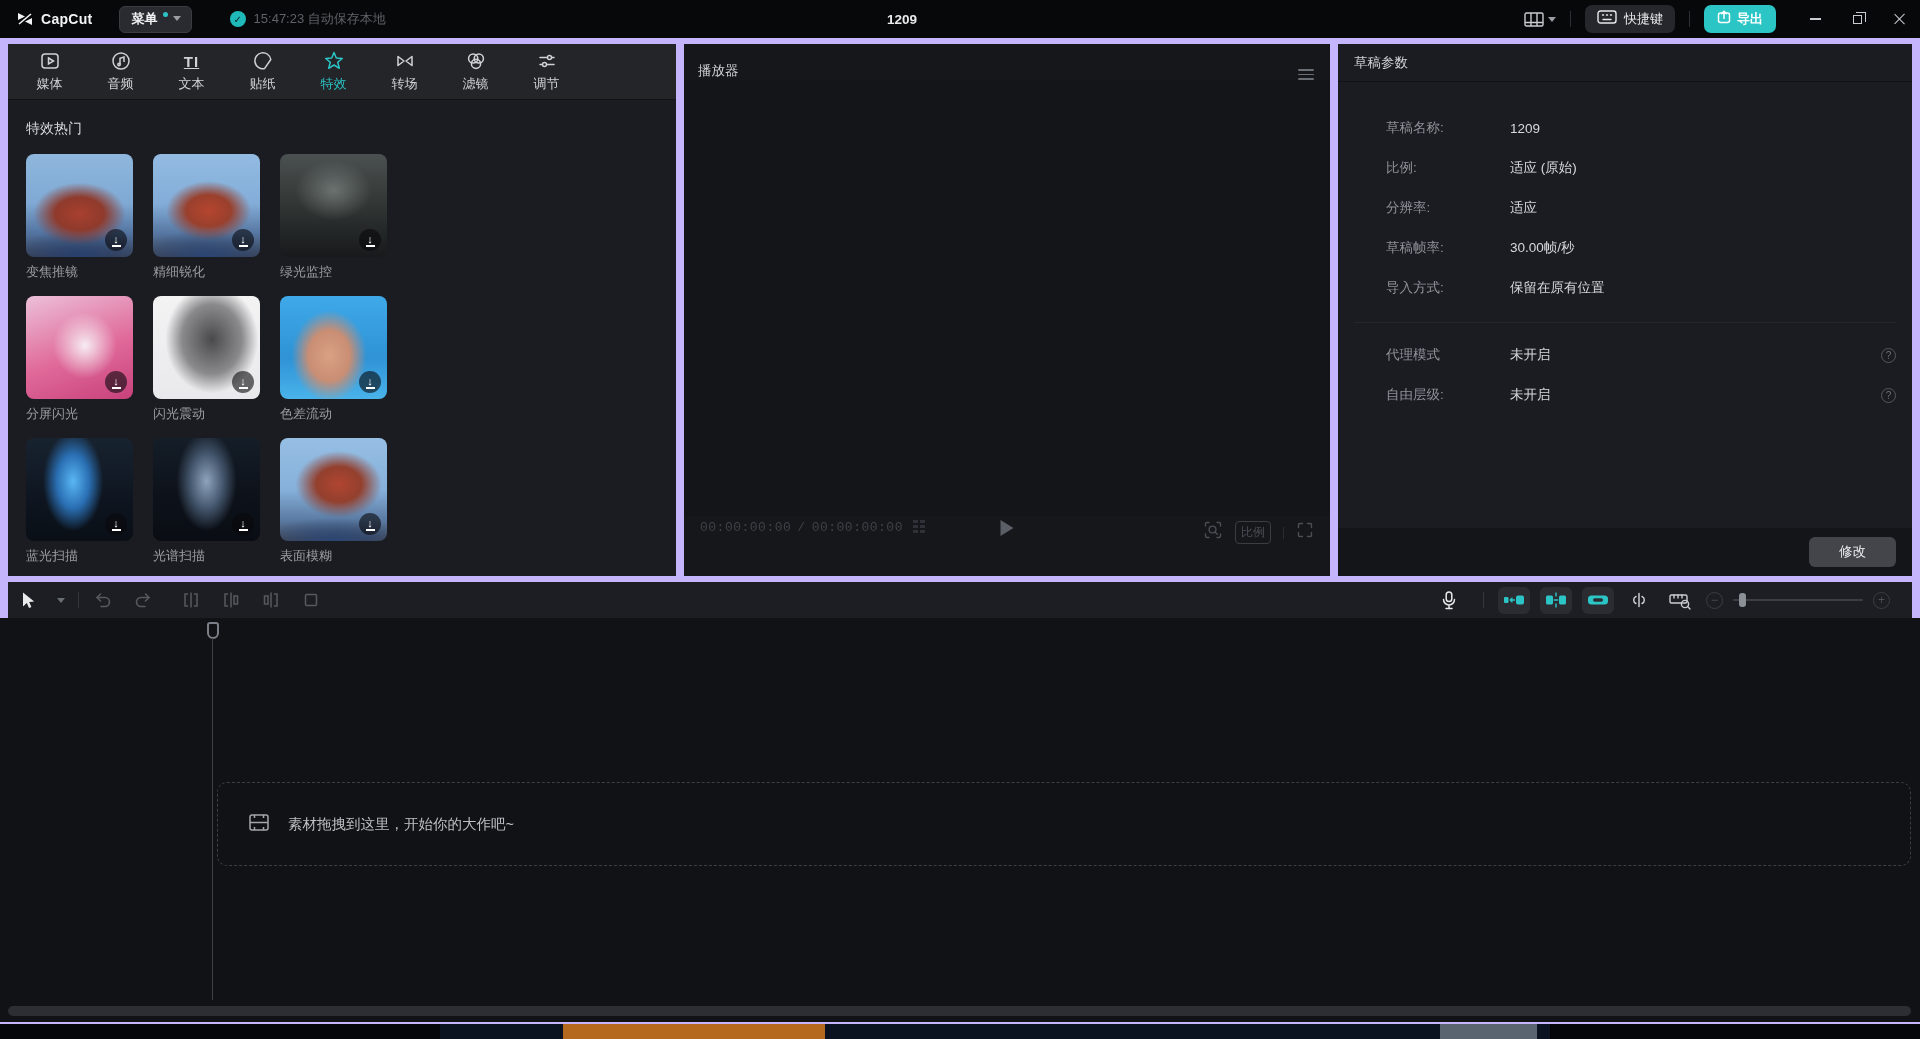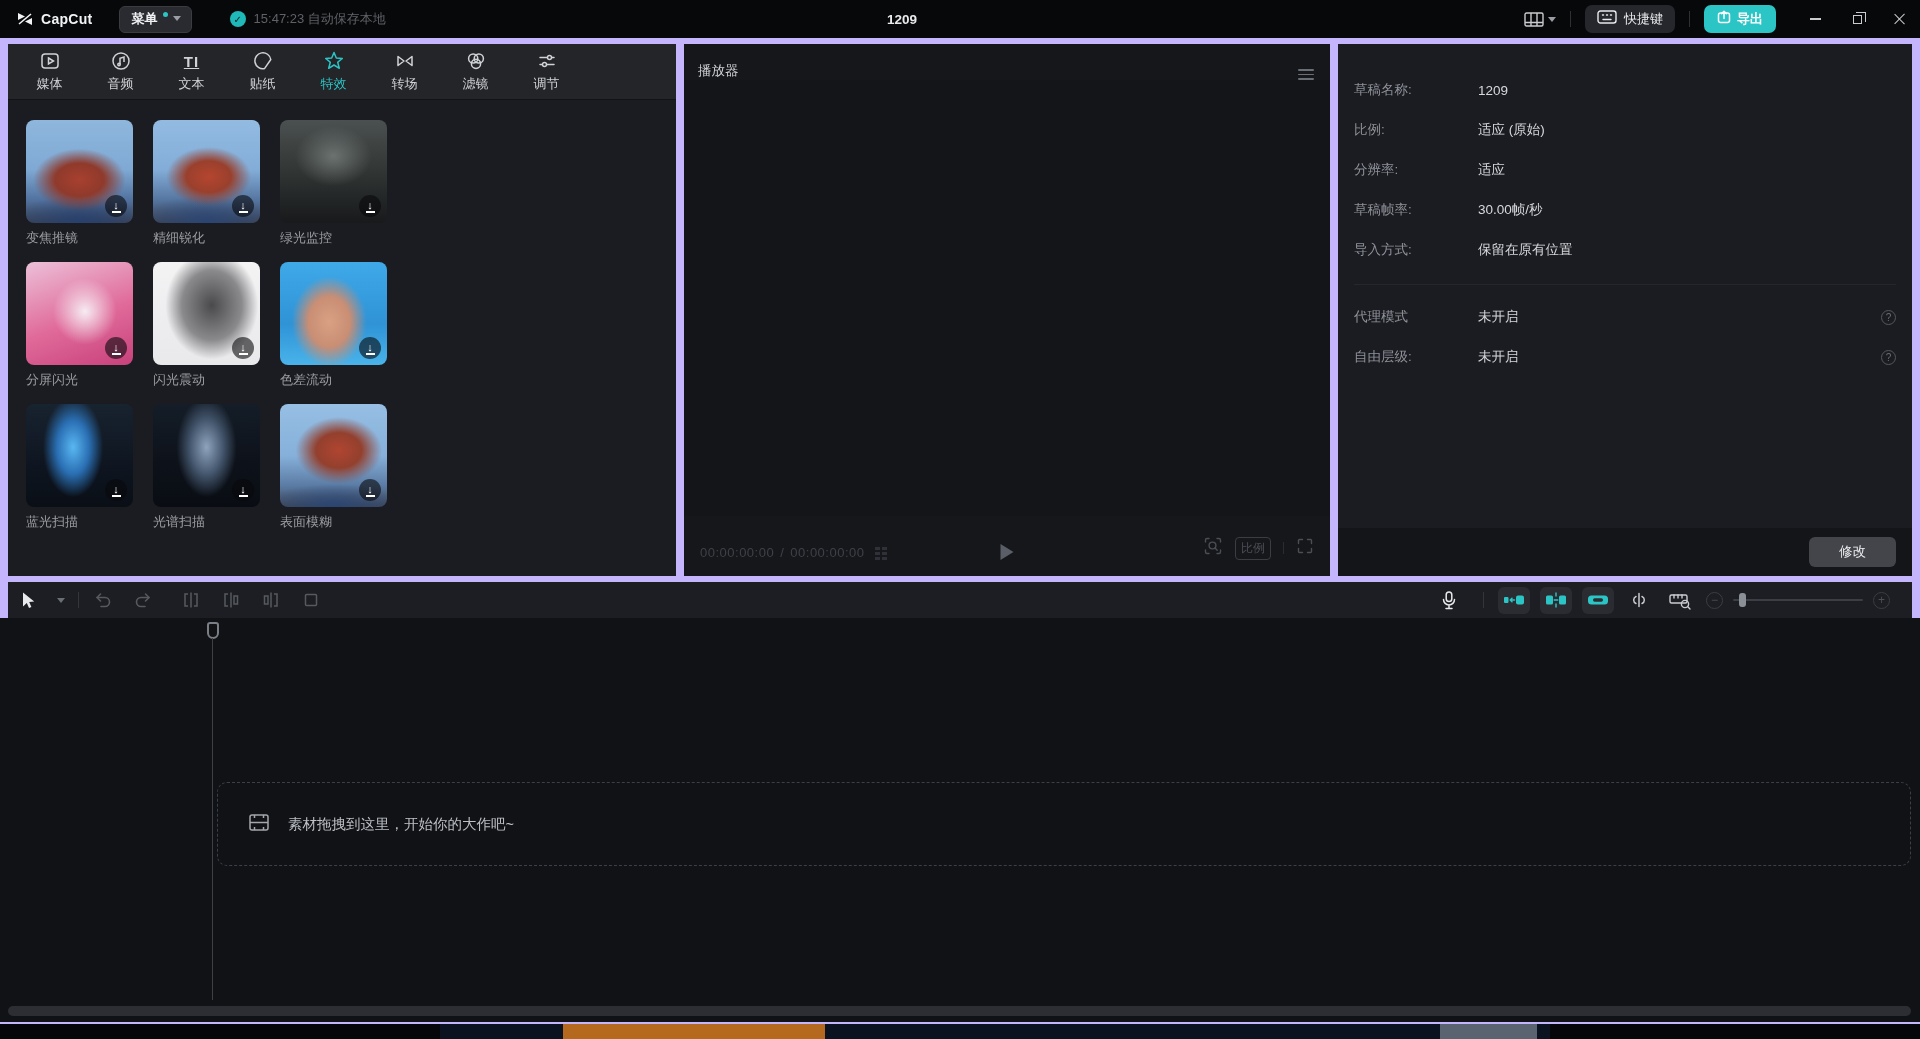--- a/index.html
+++ b/index.html
@@ -71,34 +71,34 @@
   .t8 { background:radial-gradient(36% 62% at 50% 42%, #8fa3bd 0%, #45586f 42%, rgba(0,0,0,0) 78%),linear-gradient(180deg,#141d28 0%, #0d1119 60%, #090d13 100%); }
   .t9 { background:radial-gradient(56% 45% at 55% 45%, #b04531 0%, #93402e 38%, rgba(0,0,0,0) 72%),radial-gradient(90% 30% at 50% 100%, #2a4574 0%, rgba(0,0,0,0) 75%),linear-gradient(180deg,#97bfe4 0%, #86b0da 50%, #5a7aa2 80%, #404654 100%); }
 
   
   .player-panel { left:684px; width:646px; background:#16171b; }
   .p-header { height:36px; display:flex; align-items:flex-end; justify-content:space-between; padding:0 16px 0 14px; }
   .p-header .ttl { font-size:13.5px; color:#cfd2d6; }
   .hamburger { width:16px; display:flex; flex-direction:column; gap:3px; cursor:pointer; }
   .hamburger span { height:1.6px; background:#6a6e75; border-radius:1px; }
   .p-viewport { position:absolute; left:0; top:36px; right:0; bottom:60px; background:#141519; }
-  .p-controls { position:absolute; left:0; bottom:16px; width:100%; height:40px; display:flex; align-items:flex-end; padding:0 16px; }
+  .p-controls { position:absolute; left:0; bottom:16px; width:100%; height:40px; display:flex; align-items:flex-start; padding:0 16px;font-family:Liberation Mono, monospace; }
   .timecode { font-size:13px; color:#3e4148; letter-spacing:.5px; display:flex; gap:6px; align-items:center; }
   .mini-grid { display:grid; grid-template-columns:repeat(2,5px); gap:2px; margin-left:10px; }
   .mini-grid i { height:3px; background:#2e3138; display:block; }
   .play-btn { position:absolute; left:50%; transform:translateX(-50%); width:0; height:0; border-left:13px solid #5a5e66; border-top:8px solid transparent; border-bottom:8px solid transparent; cursor:pointer; }
   .p-right { margin-left:auto; display:flex; align-items:center; gap:12px; }
   .ratio-btn { border:1px solid #3a3d44; border-radius:4px; color:#4a4e55; font-size:12px; padding:2px 5px; cursor:pointer; }
   .p-div { width:1px; height:12px; background:#2a2c31; }
 
   
   .params-panel { left:1338px; width:574px; }
   .d-header { height:38px; display:flex; align-items:center; padding-left:16px; font-size:13.5px; color:#cfd2d6; border-bottom:1px solid #101114; }
   .d-rows { padding:26px 16px 0 16px; }
-  .d-row { position:relative; height:40px; display:flex; align-items:center; }
+  .d-row { position:relative; height:40px; display:flex; align-items:center;margin-left:32px; }
   .d-row .lab { width:124px; font-size:13.5px; color:#8f929a; }
   .d-row .val { font-size:13.5px; color:#d6d8dc; }
   .d-sep { height:1px; background:#26272c; margin:14px 0 12px 0; }
   .help { position:absolute; right:0; width:15px; height:15px; border:1px solid #55585f; border-radius:50%; color:#6a6e75; font-size:10px; display:flex; align-items:center; justify-content:center; cursor:pointer; }
   .d-footer { position:absolute; left:0; bottom:0; width:100%; height:48px; background:#141518; display:flex; align-items:center; justify-content:flex-end; padding-right:16px; }
   .modify-btn { background:#43454b; border-radius:6px; color:#ecedef; font-size:13.5px; padding:6px 30px; cursor:pointer; }
 
   
   .toolbar { position:absolute; left:8px; top:582px; width:1904px; height:36px; background:#1d1e23; display:flex; align-items:center; }
   .tl-left { display:flex; align-items:center; gap:0; }
@@ -261,20 +261,21 @@
               <path d="M4 7.5 H18 M4 14.5 H18"></path>
               <circle cx="13.5" cy="7.5" r="2" fill="#242529"></circle>
               <circle cx="8.5" cy="14.5" r="2" fill="#242529"></circle>
             </svg>
         </span>
         <span class="t-lbl">调节</span>
       </div>
     </div>
     <div class="left-body">
       <div class="fx-content">
+        <div class="fx-title">特效热门</div>
         <div class="fx-grid">
           <div class="fx">
             <div class="thumb t1">
                 <span class="dl">
                   <span class="arr">↓</span>
                   <span class="bar"></span>
                 </span>
               </div>
             <div class="fx-name">变焦推镜</div>
           </div>
@@ -393,20 +394,21 @@
         <span>
           <svg width="18" height="18" viewBox="0 0 18 18" fill="none" stroke="#4a4e55" stroke-width="1.4" stroke-linecap="round">
             <path d="M6.5 2.5 H3.5 a1 1 0 0 0 -1 1 V6.5 M11.5 2.5 h3 a1 1 0 0 1 1 1 V6.5 M2.5 11.5 v3 a1 1 0 0 0 1 1 H6.5 M15.5 11.5 v3 a1 1 0 0 1 -1 1 h-3"></path>
           </svg>
         </span>
       </span>
     </div>
   </div>
 
   <div class="panel params-panel">
+    <div class="d-header">草稿参数</div>
     <div class="d-rows">
       <div class="d-row">
         <span class="lab">草稿名称:</span>
         <span class="val">1209</span>
       </div>
       <div class="d-row">
         <span class="lab">比例:</span>
         <span class="val">适应 (原始)</span>
       </div>
       <div class="d-row">

